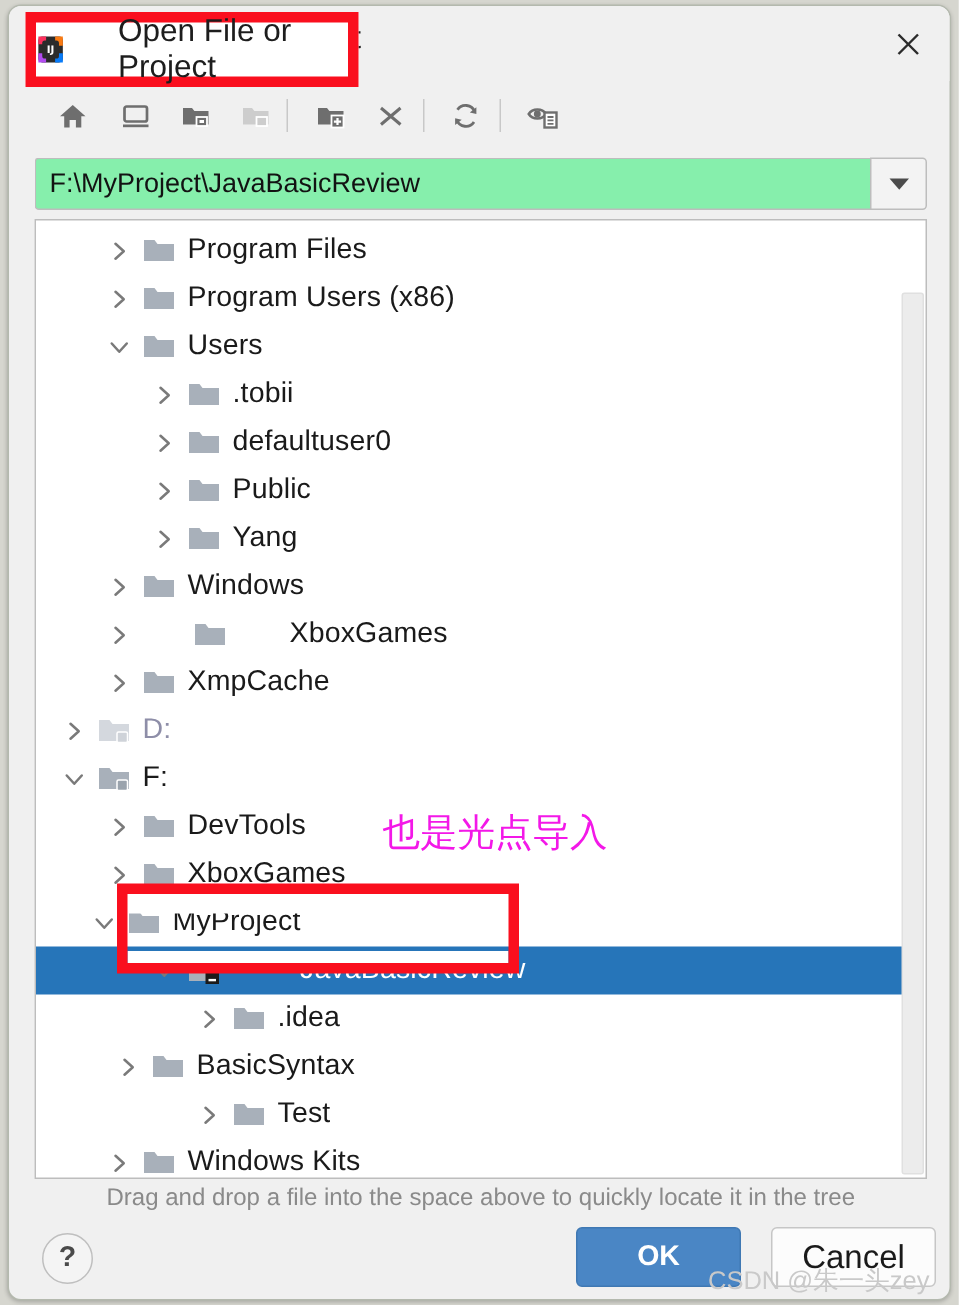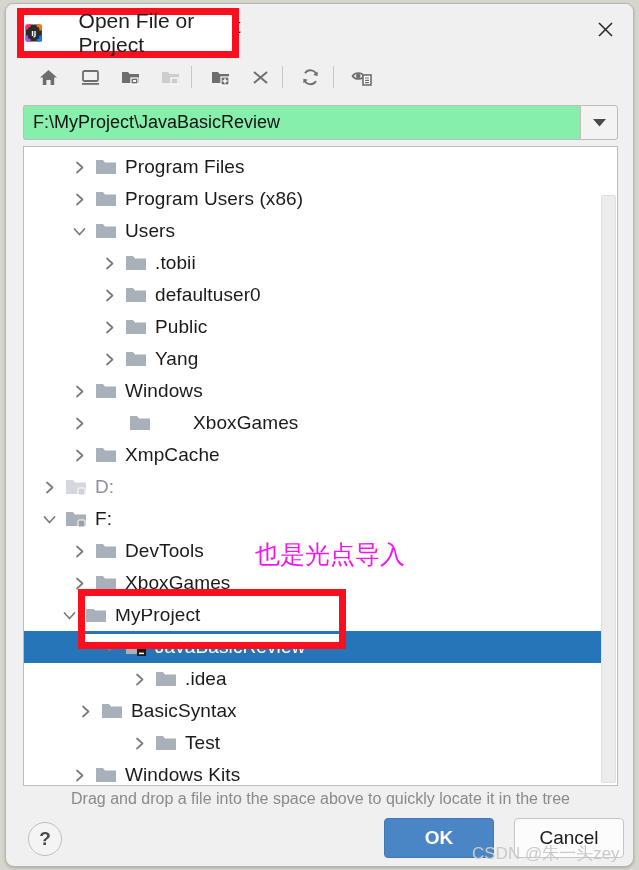--- a/index.html
+++ b/index.html
@@ -112,21 +112,21 @@
     height: 32px;
     display: flex; align-items: center;
     white-space: nowrap;
     cursor: pointer;
   }
   .row.selected { background: #2675b9; }
   .row .label {
     font-size: 19px; color: #1a1a1a;
     letter-spacing: .1px;
   }
-  .row.selected .label { color: #ffffff; }
+  .row.selected .label { color: #ffffff; margin-left: 45px; }
   .row.dim .label { color: #8e8ea8; }
 
   .twisty {
     width: 26px; height: 32px;
     display: flex; align-items: center; justify-content: center;
     flex: 0 0 auto;
   }
   .twisty svg { display: block; }
   .ficon {
     width: 28px; height: 32px;
@@ -175,21 +175,21 @@
     font-size: 19px; font-weight: bold; color: #ffffff;
     cursor: pointer;
   }
   #cancel-btn {
     position: absolute; left: 508px; top: 814px;
     width: 110px; height: 40px;
     background: #fcfcfc;
     border: 1px solid #c6c6c6;
     border-radius: 4px;
     display: flex; align-items: center; justify-content: center;
-    font-size: 19px; color: #1a1a1a;
+    font-size: 22px; color: #1a1a1a;
     cursor: pointer;
   }
   #watermark {
     position: absolute; left: 466px; top: 838px;
     font-size: 17px; color: #c9c9c9;
     white-space: nowrap;
     pointer-events: none;
   }
 
   

